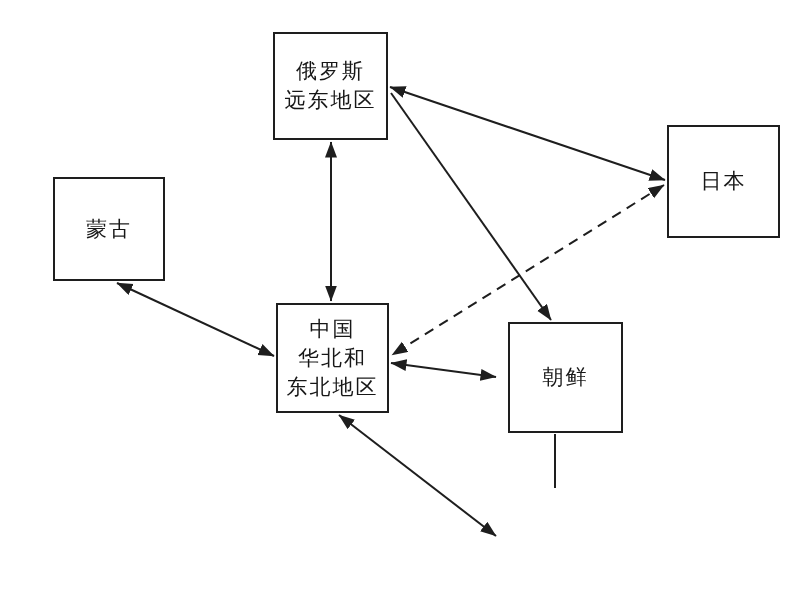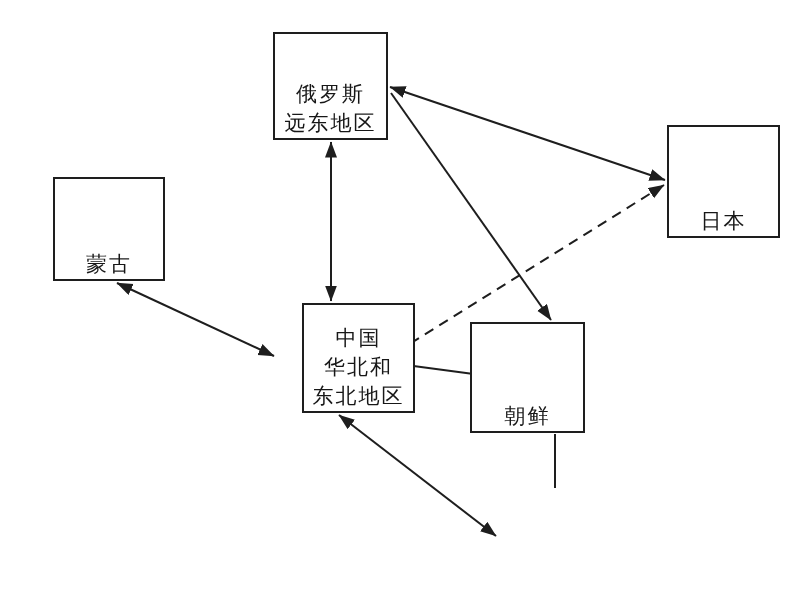--- a/index.html
+++ b/index.html
@@ -15,39 +15,39 @@
     position: absolute;
     left: 0; top: 0;
     width: 800px; height: 615px;
   }
   .node {
     position: absolute;
     box-sizing: border-box;
     border: 2px solid #1e1e1e;
     background: #ffffff;
     display: flex;
-    align-items: flex-end;
+    align-items: center;
     justify-content: center;
   }
   .node-label {
     display: block;
     text-align: center;
     white-space: pre-line;
     font-size: 21px;
     line-height: 29px;
     letter-spacing: 2px;
     color: #171717;
     font-weight: 400;
   }
   
   #node-russia   { left: 273px; top:  32px; width: 115px; height: 108px; }
   #node-japan    { left: 667px; top: 125px; width: 113px; height: 113px; }
   #node-mongolia { left:  53px; top: 177px; width: 112px; height: 104px; }
-  #node-china    { left: 276px; top: 303px; width: 113px; height: 110px; margin-left: 26px; }
-  #node-nkorea   { left: 470px; top: 322px; width: 115px; height: 111px; }
+  #node-china    { left: 276px; top: 303px; width: 113px; height: 110px; }
+  #node-nkorea   { left: 508px; top: 322px; width: 115px; height: 111px; }
   #node-skorea   { left: 498px; top: 489px; width: 114px; height: 104px; }
 </style>
 </head>
 <body>
 
 <div class="canvas">
 
   <svg class="edge-layer" width="800" height="615" viewBox="0 0 800 615" xmlns="http://www.w3.org/2000/svg">
     <defs>
       <marker id="arw" markerUnits="userSpaceOnUse" markerWidth="18" markerHeight="14" refX="15.5" refY="6" orient="auto-start-reverse">

